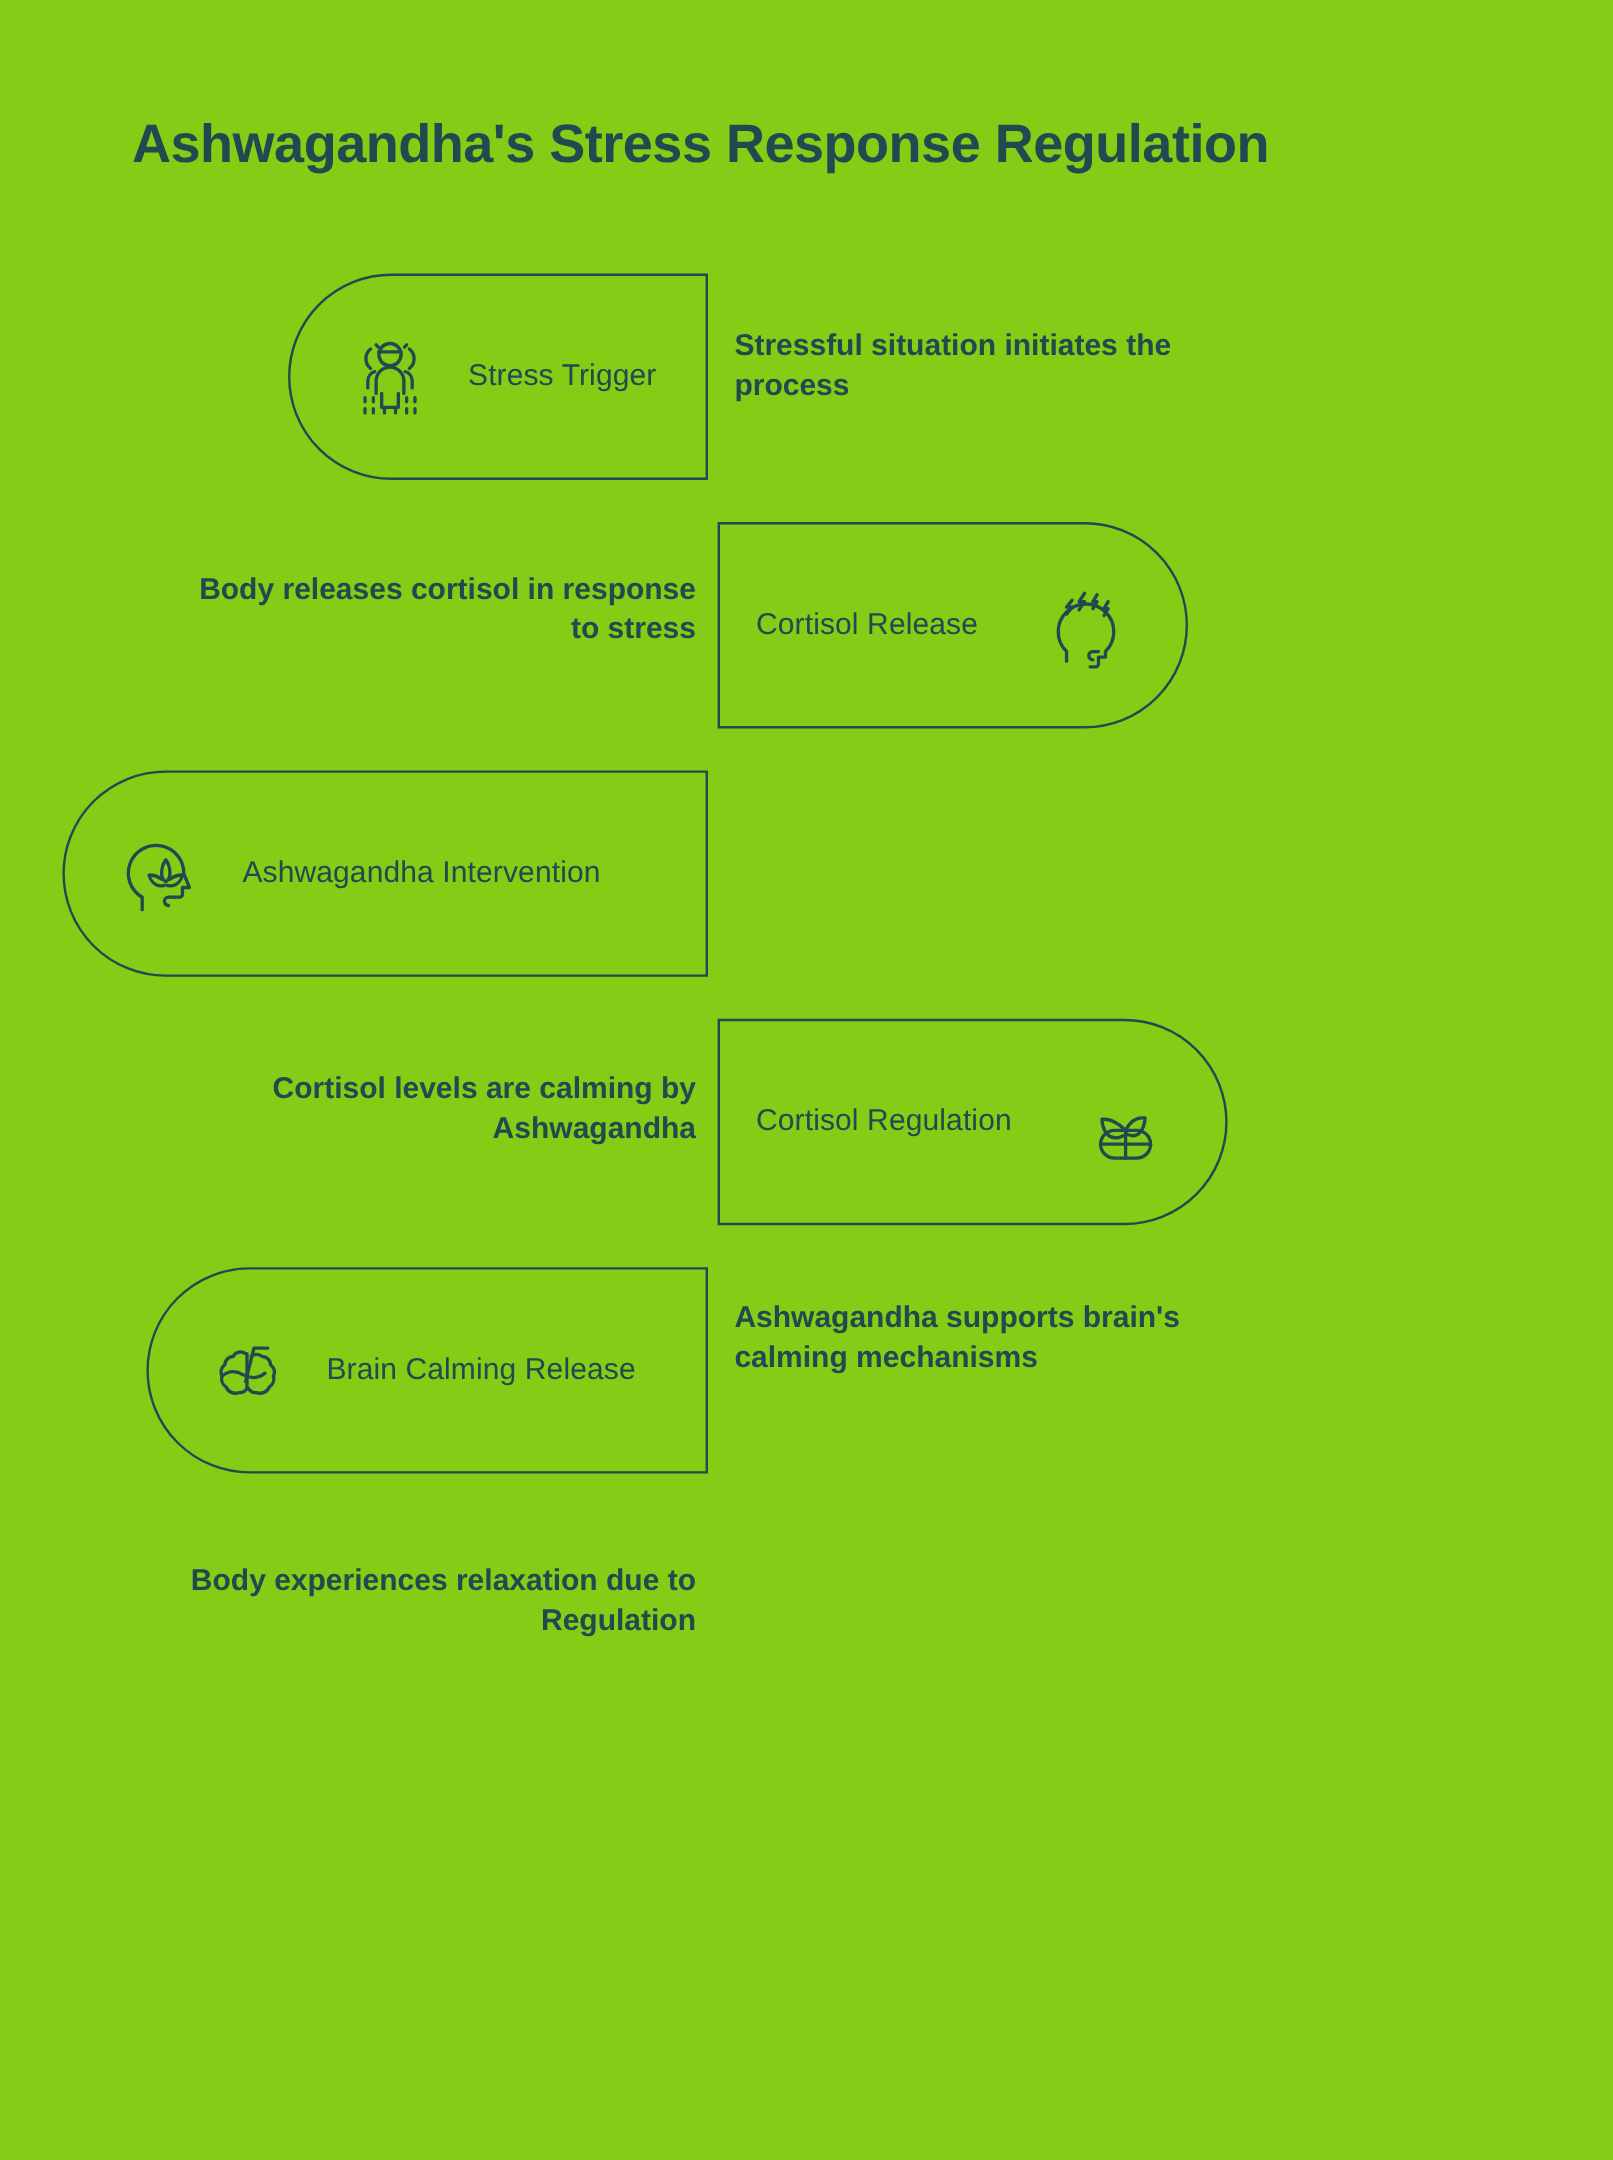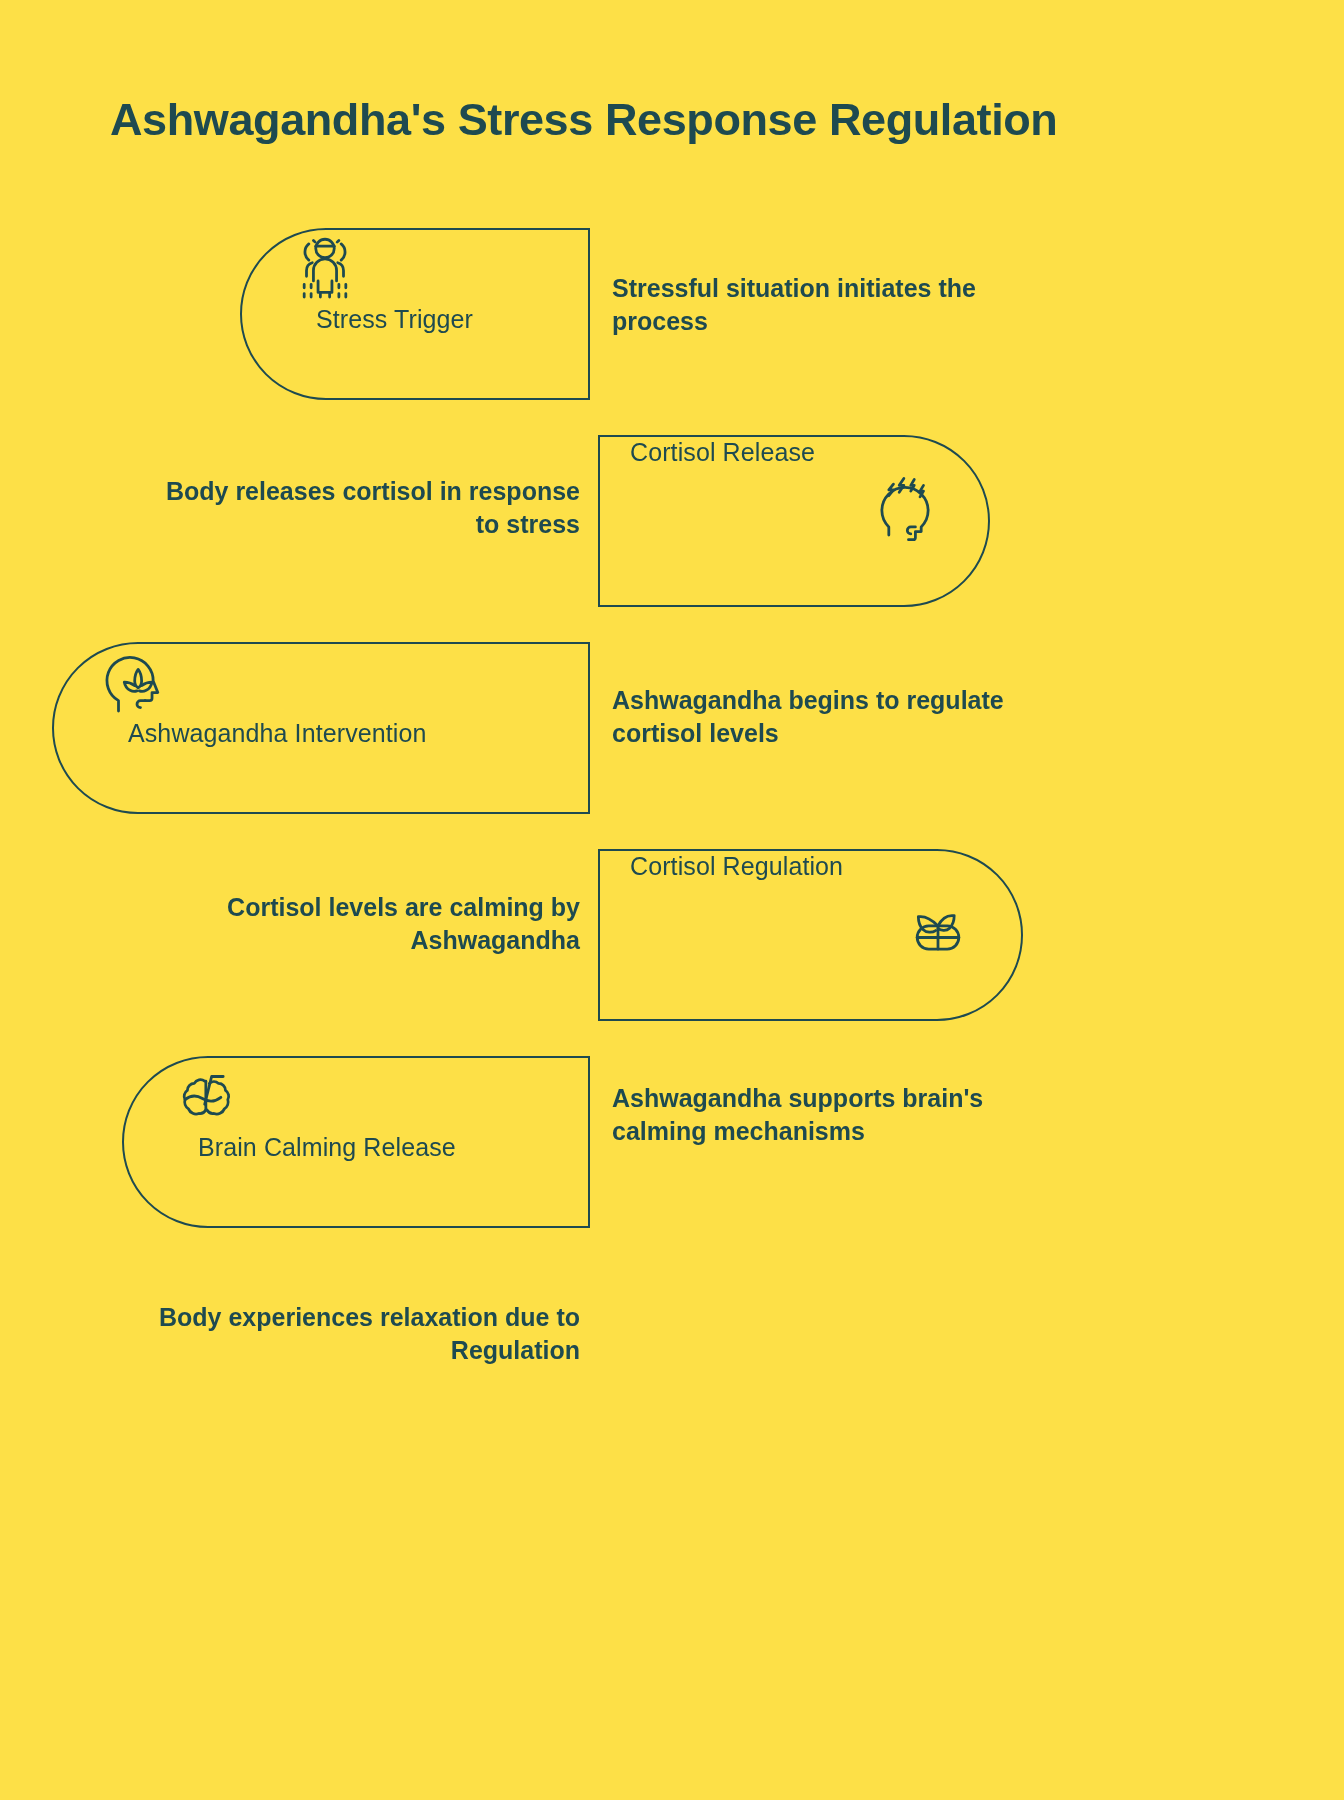--- a/index.html
+++ b/index.html
@@ -9,21 +9,21 @@
     width: 1344px;
     height: 1800px;
     background: #000000;
     font-family: "Liberation Sans", sans-serif;
   }
 
   #page {
     position: relative;
     width: 1344px;
     height: 1800px;
-    background: #fde047;
+    background: #84cc16;
     overflow: hidden;
     text-decoration: underline;
   }
 
   
   .page-title {
     position: absolute;
     left: 110px;
     top: 95px;
     width: 1130px;
@@ -49,22 +49,22 @@
     height: 207px;
   }
 
   
   .card {
     position: absolute;
     top: 28px;
     height: 172px;
     border: 2.5px solid #1e4a50;
     display: flex;
+    align-items: center;
     background: transparent;
-    flex-direction: column;
   }
 
   
   .card.left {
     border-top-left-radius: 86px;
     border-bottom-left-radius: 86px;
     border-top-right-radius: 0;
     border-bottom-right-radius: 0;
     padding-left: 46px;
     padding-right: 18px;
@@ -174,21 +174,20 @@
           <svg viewBox="0 0 64 64" fill="none" stroke="#1e4a50" stroke-width="2.4" stroke-linecap="round" stroke-linejoin="round">
             <path d="M16 58 v-9 a20 20 0 1 1 30 -17 l4 10 h-5 v5 a2 2 0 0 1 -2 2 h-4"></path>
             <path d="M39 49 h-4 a3 3 0 0 0 0 6"></path>
             <path d="M30 32 c0 -6 3 -10 3 -10 s3 4 3 10 c0 4 -3 6 -3 6 s-3 -2 -3 -6z"></path>
             <path d="M30 36 c-4 -3 -9 -3 -9 -3 s1 5 5 7 c3 1.5 6 0.5 6 0.5"></path>
             <path d="M36 36 c4 -3 9 -3 9 -3 s-1 5 -5 7 c-3 1.5 -6 0.5 -6 0.5"></path>
           </svg>
         </span>
         <span class="card-label">Ashwagandha Intervention</span>
       </div>
-      <div class="desc on-right" style="top:70px;">Ashwagandha begins to regulate cortisol levels</div>
     </div>
 
     <div class="step-row">
       <div class="card right" style="left:584px; width:425px;">
         <span class="card-label">Cortisol Regulation</span>
         <span class="card-icon" style="margin-left:auto;">
           <svg viewBox="0 0 64 64" fill="none" stroke="#1e4a50" stroke-width="2.4" stroke-linecap="round" stroke-linejoin="round">
             <rect x="14" y="38" width="36" height="20" rx="10"></rect>
             <path d="M32 58 v-20"></path>
             <path d="M14 48 h36"></path>

